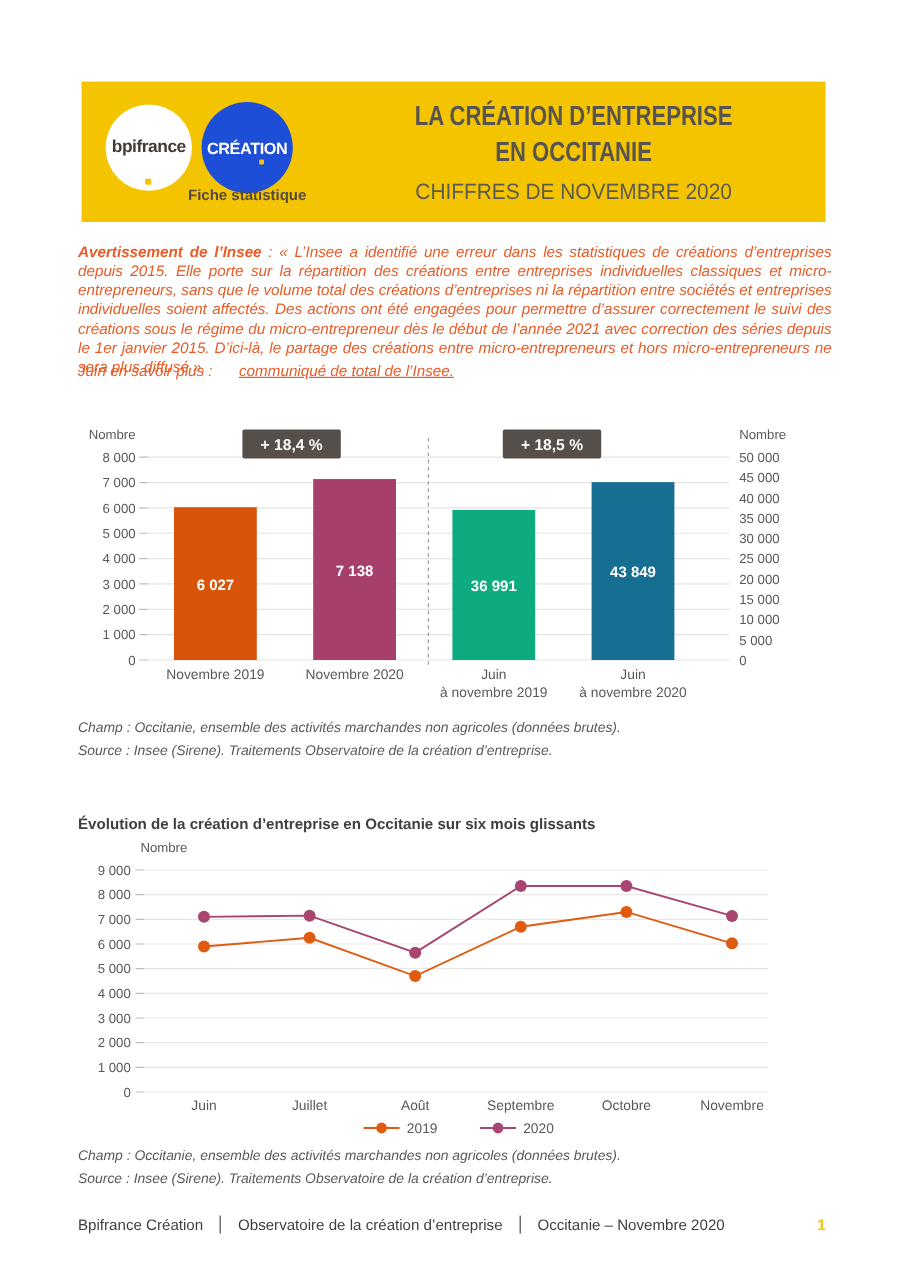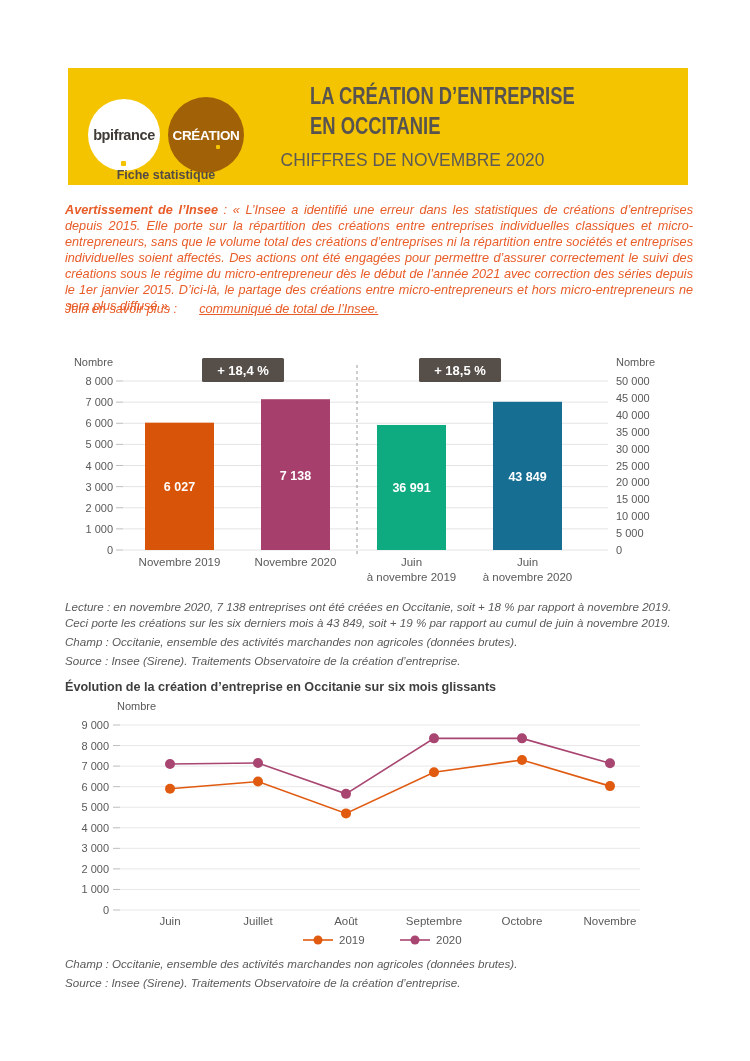--- a/index.html
+++ b/index.html
@@ -1,31 +1,31 @@
 <!DOCTYPE html>
 <html><head>
 <meta charset="utf-8">
 <style>
   html,body{margin:0;padding:0;background:#ffffff;}
   .page{position:relative;width:750px;height:1061px;background:#ffffff;
         font-family:"Liberation Sans",sans-serif;overflow:hidden;}
 
   
   .band{position:absolute;left:68px;top:68px;width:620px;height:117px;background:#f5c400;display:flex;}
-  .logo-zone{position:relative;width:200px;height:100%;margin-top:12px;}
+  .logo-zone{position:relative;width:200px;height:100%;}
   .circle{position:absolute;border-radius:50%;display:flex;align-items:center;justify-content:center;}
   .c-bpi{left:20px;top:19px;width:72px;height:72px;background:#ffffff;}
   .c-bpi span{font-weight:bold;font-size:14.5px;color:#403b36;letter-spacing:-0.4px;}
   .c-bpi .dot{position:absolute;left:33px;top:62px;width:5px;height:5px;background:#f5c400;border-radius:1px;}
-  .c-crea{left:100px;top:17px;width:76px;height:76px;background:#a16207;}
+  .c-crea{left:100px;top:17px;width:76px;height:76px;background:#1d4ed8;}
   .c-crea span{font-weight:bold;font-size:13.5px;color:#ffffff;letter-spacing:-0.3px;}
   .c-crea .dot{position:absolute;left:48px;top:48px;width:4px;height:4px;background:#f5c400;border-radius:1px;}
   .tagline{position:absolute;left:0;top:88px;width:196px;text-align:center;
-           font-weight:bold;font-size:12.5px;color:#554b45;}
-  .title-zone{flex:1;padding-top:13px;}
+           font-weight:bold;font-size:12.5px;color:#554b45;padding-left:40px;}
+  .title-zone{flex:1;text-align:center;padding-top:13px;}
   .main-title{font-weight:bold;font-size:23px;color:#575350;line-height:1.32;
               transform:scaleX(0.8);transform-origin:50% 0;letter-spacing:0;}
   .sub-title{font-size:18.5px;color:#5d5a55;margin-top:7px;transform:scaleX(0.94);transform-origin:50% 0;}
 
   
   .notice{position:absolute;left:65px;top:202px;width:628px;font-style:italic;
           font-size:12.7px;line-height:16px;color:#e85c28;text-align:justify;}
   .notice b{font-weight:bold;}
   .more{position:absolute;left:65px;top:302px;font-style:italic;font-size:12.7px;color:#e85c28;}
   .more a{color:#e85c28;text-decoration:underline;margin-left:22px;cursor:pointer;}
@@ -139,21 +139,20 @@
       <rect x="428" y="46.79038" width="69" height="148.20962" fill="#166f93"></rect>
       <text x="462.5" y="125.89519" text-anchor="middle" class="bar-label">43 849</text>
       <text x="462.5" y="211" text-anchor="middle" class="cat"><tspan x="462.5">Juin</tspan><tspan x="462.5" dy="15">à novembre 2020</tspan></text>
       <rect x="137" y="3" width="82" height="24" rx="1.5" fill="#564e48"></rect>
       <text x="178" y="20" text-anchor="middle" class="badge-label">+ 18,4 %</text>
       <rect x="354" y="3" width="82" height="24" rx="1.5" fill="#564e48"></rect>
       <text x="395" y="20" text-anchor="middle" class="badge-label">+ 18,5 %</text>
     </svg>
 
   <div class="notes n1">
-    <p>Lecture : en novembre 2020, 7 138 entreprises ont été créées en Occitanie, soit + 18 % par rapport à novembre 2019. Ceci porte les créations sur les six derniers mois à 43 849, soit + 19 % par rapport au cumul de juin à novembre 2019.</p>
     <p>Champ : Occitanie, ensemble des activités marchandes non agricoles (données brutes).</p>
     <p>Source : Insee (Sirene). Traitements Observatoire de la création d’entreprise.</p>
   </div>
 
   <div class="chart-title ct2">Évolution de la création d’entreprise en Occitanie sur six mois glissants</div>
   <svg class="svg2" width="620" height="252" viewBox="0 0 620 252">
       <line x1="55" y1="210" x2="575" y2="210" stroke="#e8e8e8" stroke-width="1"></line>
       <line x1="48" y1="210" x2="55" y2="210" stroke="#bdbdbd" stroke-width="1"></line>
       <text x="44" y="214" text-anchor="end" class="ax">0</text>
       <line x1="55" y1="189.44444444444446" x2="575" y2="189.44444444444446" stroke="#e8e8e8" stroke-width="1"></line>
@@ -210,14 +209,22 @@
       <line x1="335" y1="240" x2="365" y2="240" stroke="#a84571" stroke-width="1.6"></line>
       <circle cx="350" cy="240" r="4.5" fill="#a84571"></circle>
       <text x="371" y="244" class="leg">2020</text>
     </svg>
 
   <div class="notes n2">
     <p>Champ : Occitanie, ensemble des activités marchandes non agricoles (données brutes).</p>
     <p>Source : Insee (Sirene). Traitements Observatoire de la création d’entreprise.</p>
   </div>
 
+  <div class="footer">
+    <span>Bpifrance Création</span>
+    <span class="fdiv"></span>
+    <span>Observatoire de la création d’entreprise</span>
+    <span class="fdiv"></span>
+    <span>Occitanie – Novembre 2020</span>
+    <span class="pageno">1</span>
+  </div>
 
 </div>
 
 </body></html>

